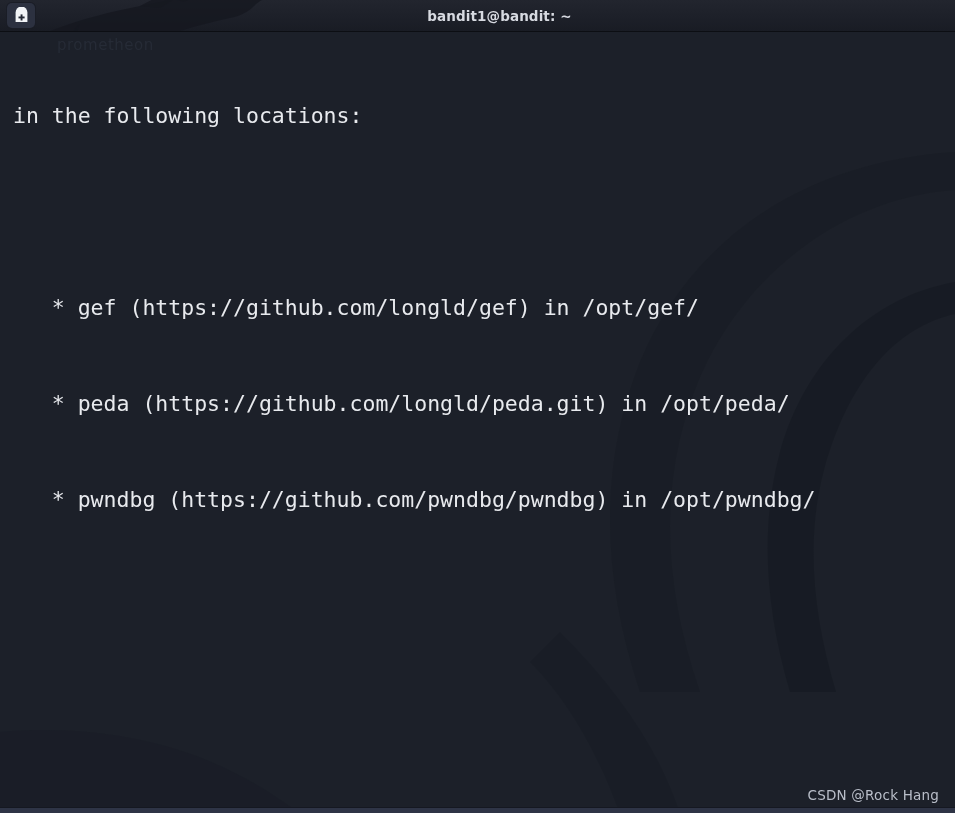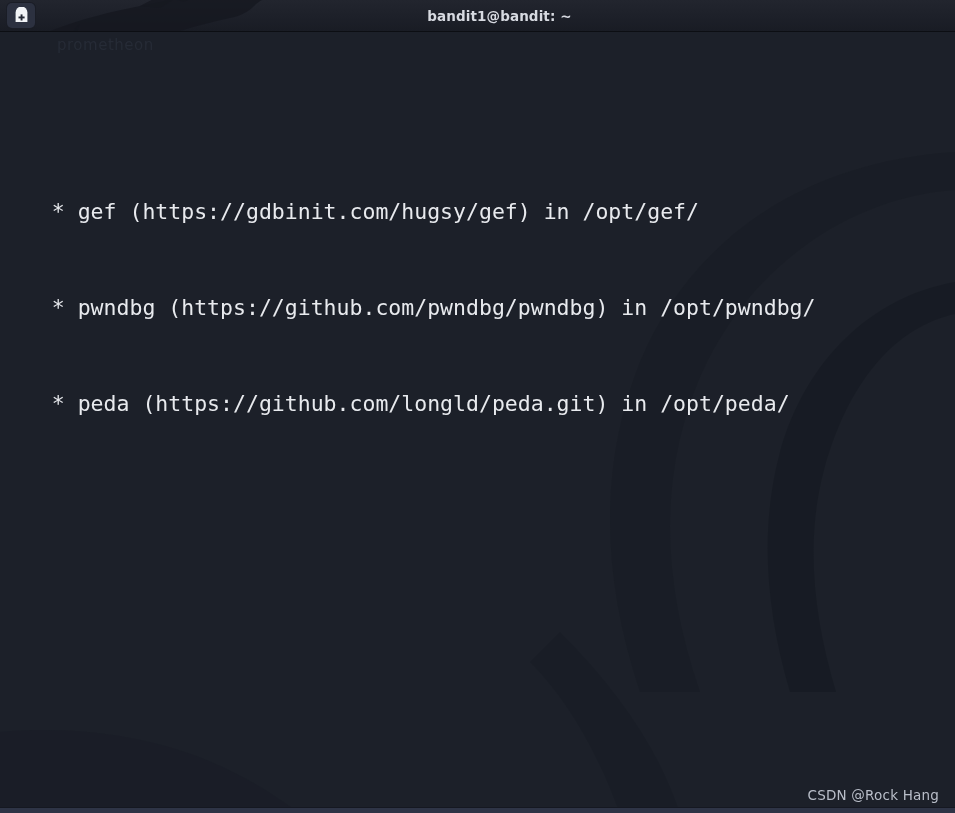--- a/index.html
+++ b/index.html
@@ -176,24 +176,25 @@
                C660,545 660,440 700,345 C748,235 850,165 955,158 Z" fill="#191d26" opacity="0.95"></path>
       <path d="M955,250 C870,265 805,330 780,420 C760,495 765,575 790,660 L836,660
                C812,580 806,505 824,438 C848,350 895,295 955,282 Z" fill="#171b24" opacity="0.95"></path>
       <path d="M0,700 C120,690 220,720 300,782 L0,782 Z" fill="#191d26" opacity="0.6"></path>
       <path d="M560,600 C620,660 660,720 680,782 L620,782 C600,726 570,670 530,630 Z" fill="#181c25" opacity="0.7"></path>
     </svg>
 
     <div class="term-watermark">prometheon</div>
 
     <div class="screen">
+      <div class="line"> in the following locations:</div>
       <div class="line blank"></div>
-      <div class="line">    * gef (https://gdbinit.com/hugsy/gef) in /opt/gef/</div>
+      <div class="line">    * gef (https://github.com/longld/gef) in /opt/gef/</div>
+      <div class="line">    * peda (https://github.com/longld/peda.git) in /opt/peda/</div>
       <div class="line">    * pwndbg (https://github.com/pwndbg/pwndbg) in /opt/pwndbg/</div>
-      <div class="line">    * peda (https://github.com/longld/peda.git) in /opt/peda/</div>
       
       
       
       
       
       
       
       
       
       

